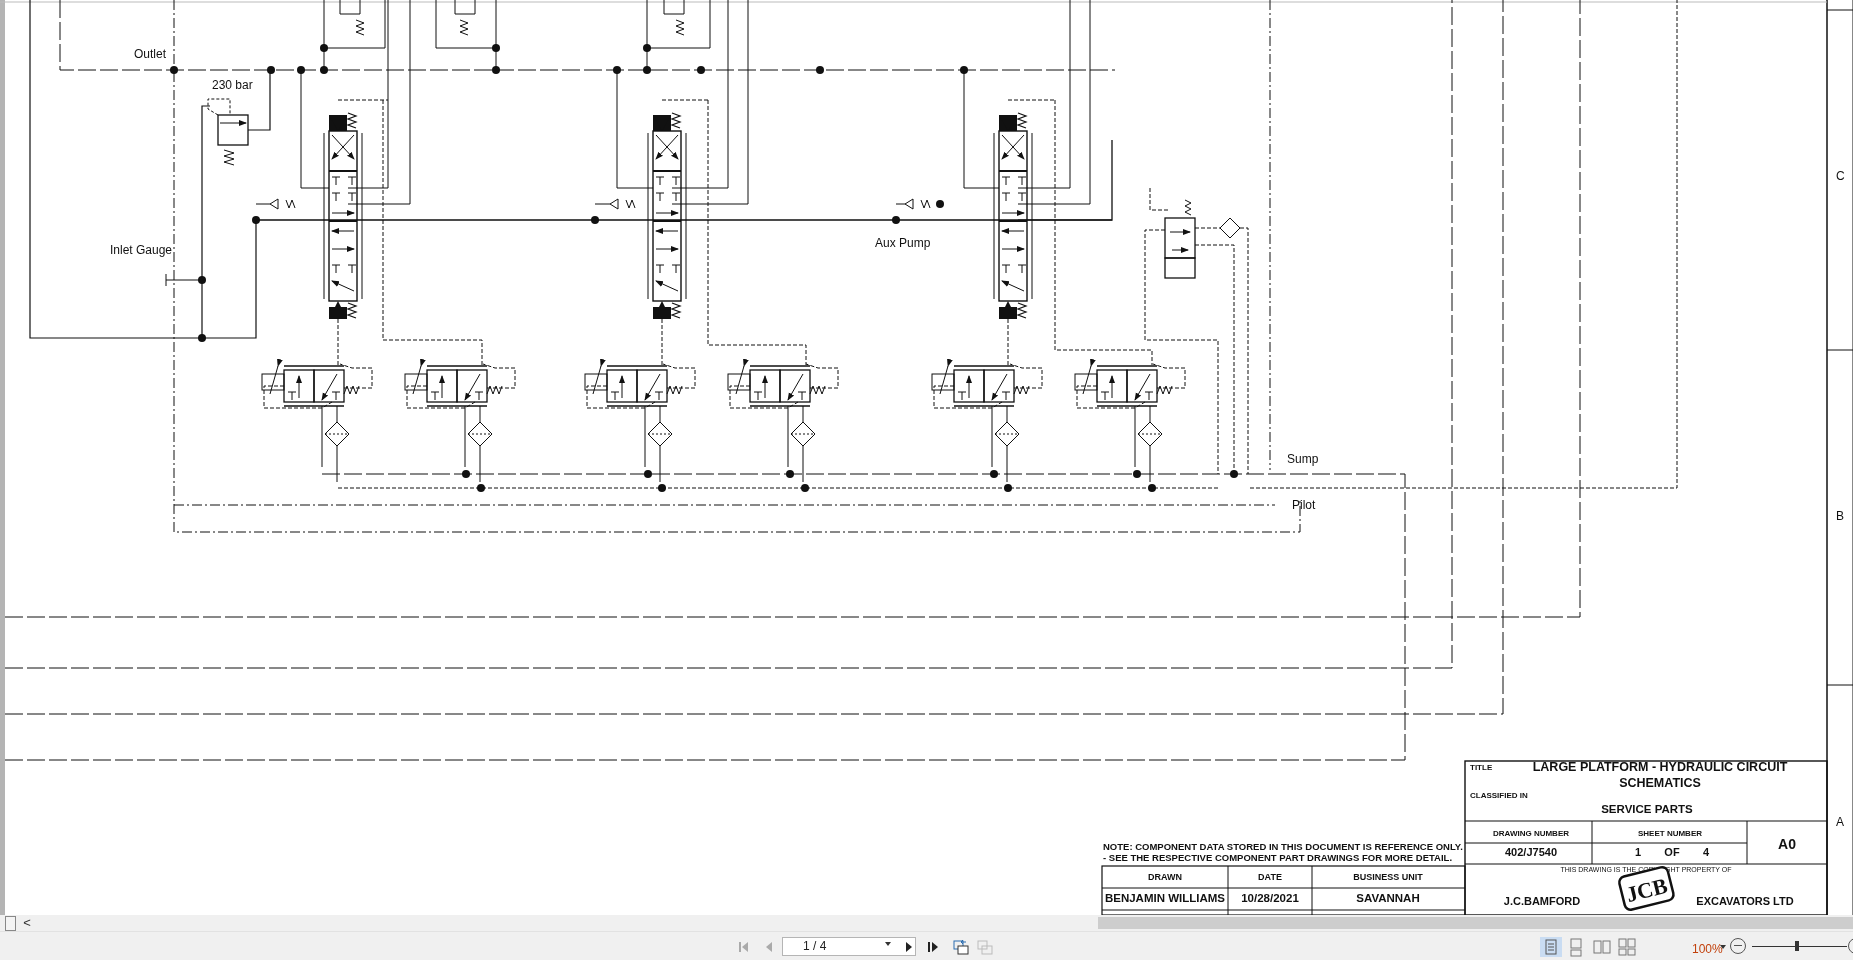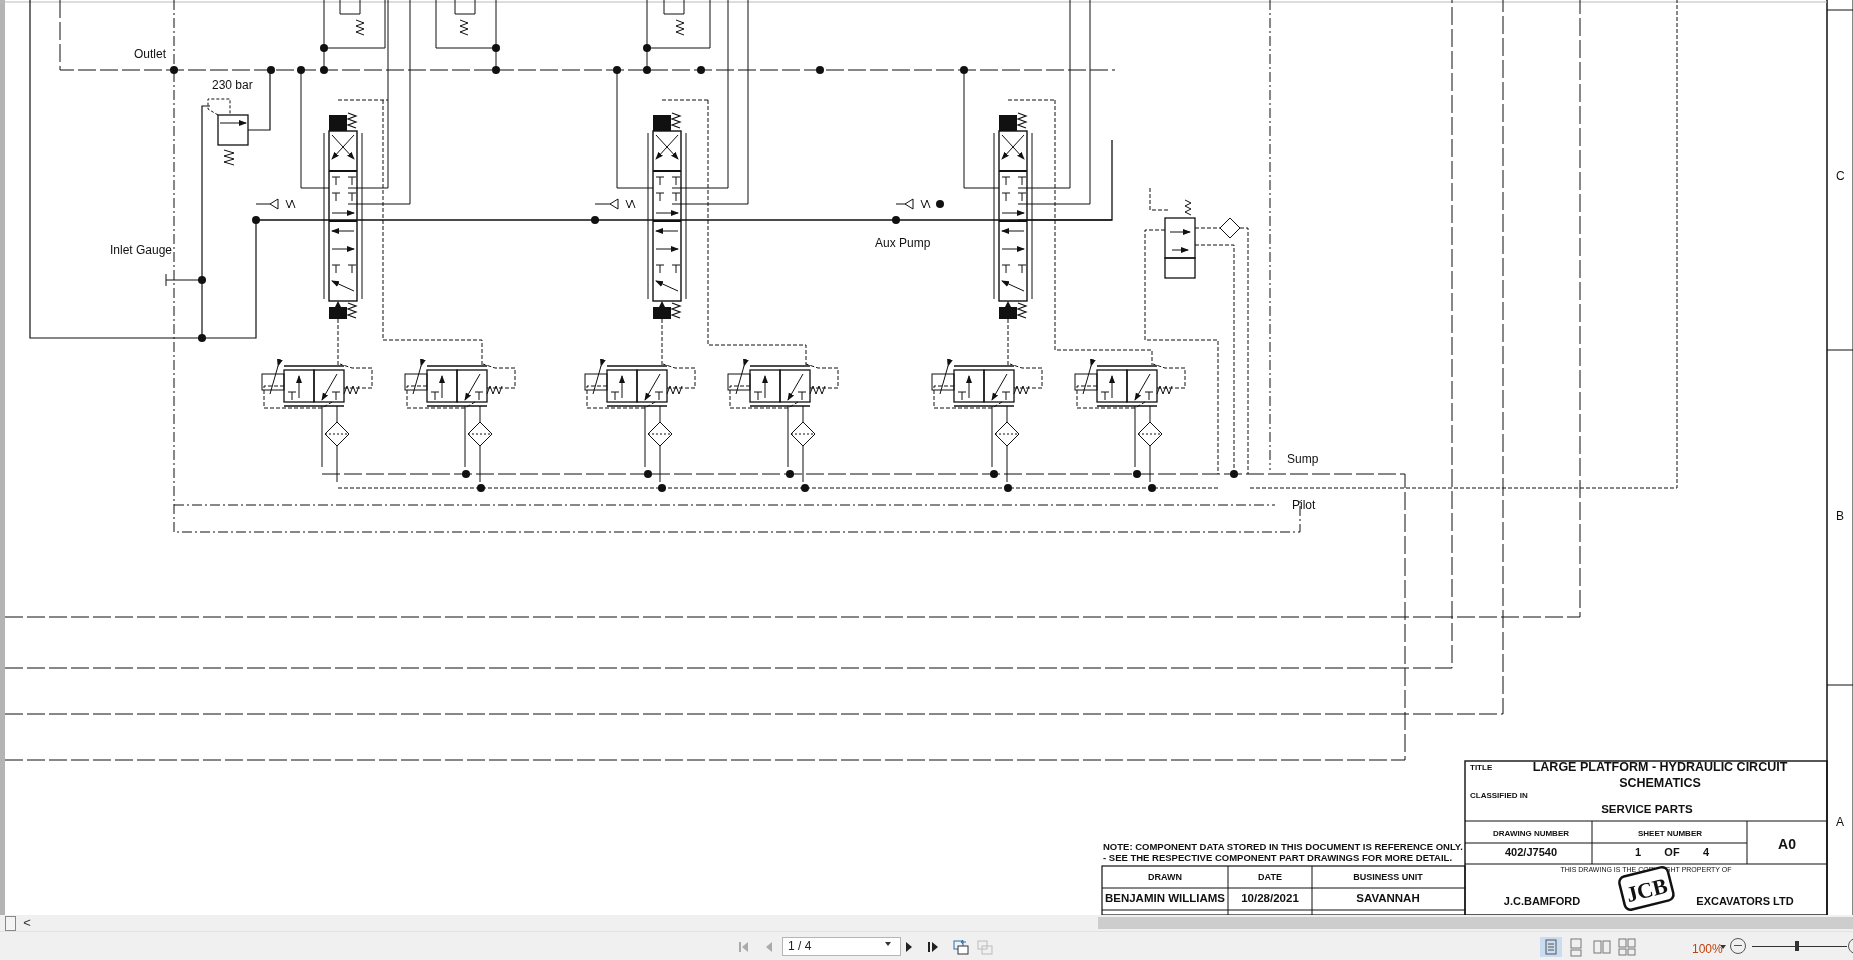--- a/index.html
+++ b/index.html
@@ -33,21 +33,21 @@
   }
   
   #toolbar {
     position: absolute; left: 0; top: 931px; width: 1853px; height: 29px; background: #f0f0f0;
     border-top: 1px solid #e2e2e2;
   }
   .tbtn { position: absolute; top: 6px; width: 18px; height: 18px; cursor: pointer; }
   #page-input {
     position: absolute; left: 782px; top: 5px; width: 112px; height: 17px; border: 1px solid #b5b5b5;
     background: #fff; font-family: "Liberation Sans", sans-serif; font-size: 12px; line-height: 17px;
-    padding-left: 5px; box-sizing: content-box; color: #222;
+    padding-left: 20px; box-sizing: content-box; color: #222;
   }
   #page-dd { position: absolute; left: 885px; top: 10px; width: 0; height: 0;
     border-left: 3px solid transparent; border-right: 3px solid transparent; border-top: 4px solid #333; cursor: pointer; }
   #zoom-level {
     position: absolute; left: 1660px; top: 10px; font-family: "Liberation Sans", sans-serif; font-size: 12px; color: #c2410c; margin-left: 32px;
   }
   #zoom-dd { position: absolute; left: 1720px; top: 13px; width:0; height:0;
     border-left: 3px solid transparent; border-right: 3px solid transparent; border-top: 4px solid #333; cursor:pointer; }
   #zoom-out { position: absolute; left: 1730px; top: 6px; width: 14px; height: 14px; border: 1px solid #555; border-radius: 50%; cursor:pointer; }
   #zoom-out::after { content: ""; position: absolute; left: 3px; top: 6px; width: 8px; height: 1px; background: #555; }

